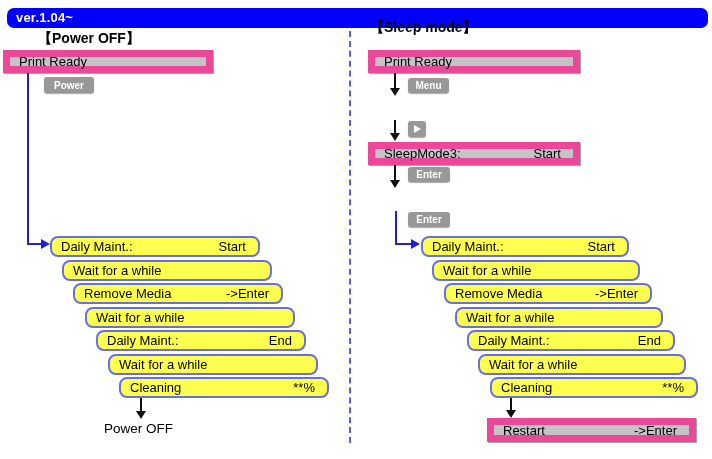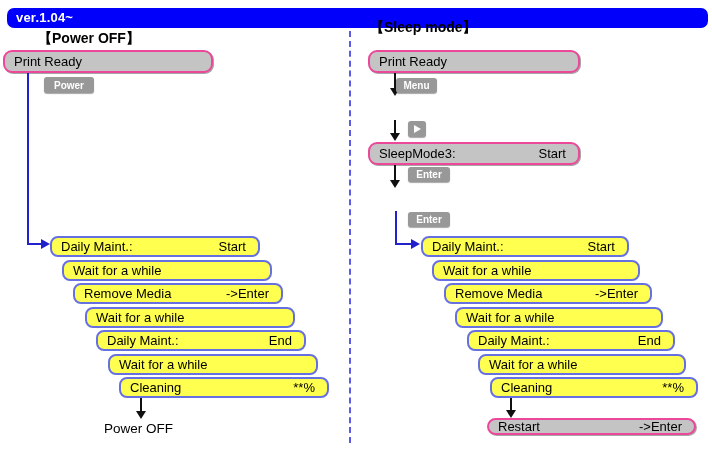--- a/index.html
+++ b/index.html
@@ -8,21 +8,21 @@
     font-family:"Liberation Sans","DejaVu Sans",sans-serif;color:#000;
   }
   .abs{position:absolute;box-sizing:border-box;}
   .headerbar{
     background:#0000FB;color:#fff;font-weight:bold;font-size:13px;
     line-height:20px;padding-left:9px;letter-spacing:.2px;border-radius:7px;
   }
   .heading{font-weight:bold;font-size:14px;white-space:pre;}
   .lcd{
     display:flex;justify-content:space-between;align-items:center;
-    background:#C4C4C4;border:2px solid #ec4899;border-radius:9px;
+    background:#C4C4C4;border:7px solid #ec4899;border-radius:0;
     font-size:13px;padding:0 12px 0 9px;box-shadow:1px 1px 0 rgba(0,0,0,.35);
   }
   .lcd span{white-space:pre;}
   .yellow{
     background:#FFFF4F;border:2px solid #6670E0;border-radius:8px;
     box-shadow:none;
   }
   .btn{
     display:flex;align-items:center;justify-content:center;
     background:#989898;color:#fff;font-weight:bold;font-size:10px;
@@ -101,21 +101,21 @@
   <div class="abs endlabel" style="left:104px;top:421px;">Power OFF</div>
 
   <div class="abs heading" style="left:370px;top:19px;">【Sleep mode】</div>
 
   <div class="abs lcd" style="left:368px;top:50px;width:212px;height:23px;">
     <span>Print Ready</span>
     <span></span>
   </div>
   <div class="abs vblack" style="left:394px;top:73px;height:15px;"></div>
   <div class="abs arrow-d-black" style="left:390px;top:88px;"></div>
-  <div class="abs btn" style="left:396px;top:78px;width:41px;height:15px;">Menu</div>
+  <div class="abs btn" style="left:408px;top:78px;width:41px;height:15px;">Menu</div>
 
   <div class="abs vblack" style="left:394px;top:120px;height:13px;"></div>
   <div class="abs arrow-d-black" style="left:390px;top:133px;"></div>
   <div class="abs btn" style="left:408px;top:121px;width:18px;height:16px;">
     <span class="tri-right-white"></span>
   </div>
 
   <div class="abs lcd" style="left:368px;top:142px;width:212px;height:23px;">
     <span>SleepMode3:</span>
     <span>Start</span>
@@ -155,18 +155,18 @@
     <span></span>
   </div>
   <div class="abs lcd yellow" style="left:490px;top:377px;width:208px;height:21px;">
     <span>Cleaning</span>
     <span>**%</span>
   </div>
 
   <div class="abs vblack" style="left:510px;top:398px;height:12px;"></div>
   <div class="abs arrow-d-black" style="left:506px;top:410px;"></div>
 
-  <div class="abs lcd" style="left:487px;top:418px;width:209px;height:17px;">
+  <div class="abs lcd" style="left:487px;top:418px;width:209px;height:24px;">
     <span>Restart</span>
     <span>-&gt;Enter</span>
   </div>
 
 </div>
 
 </body></html>

